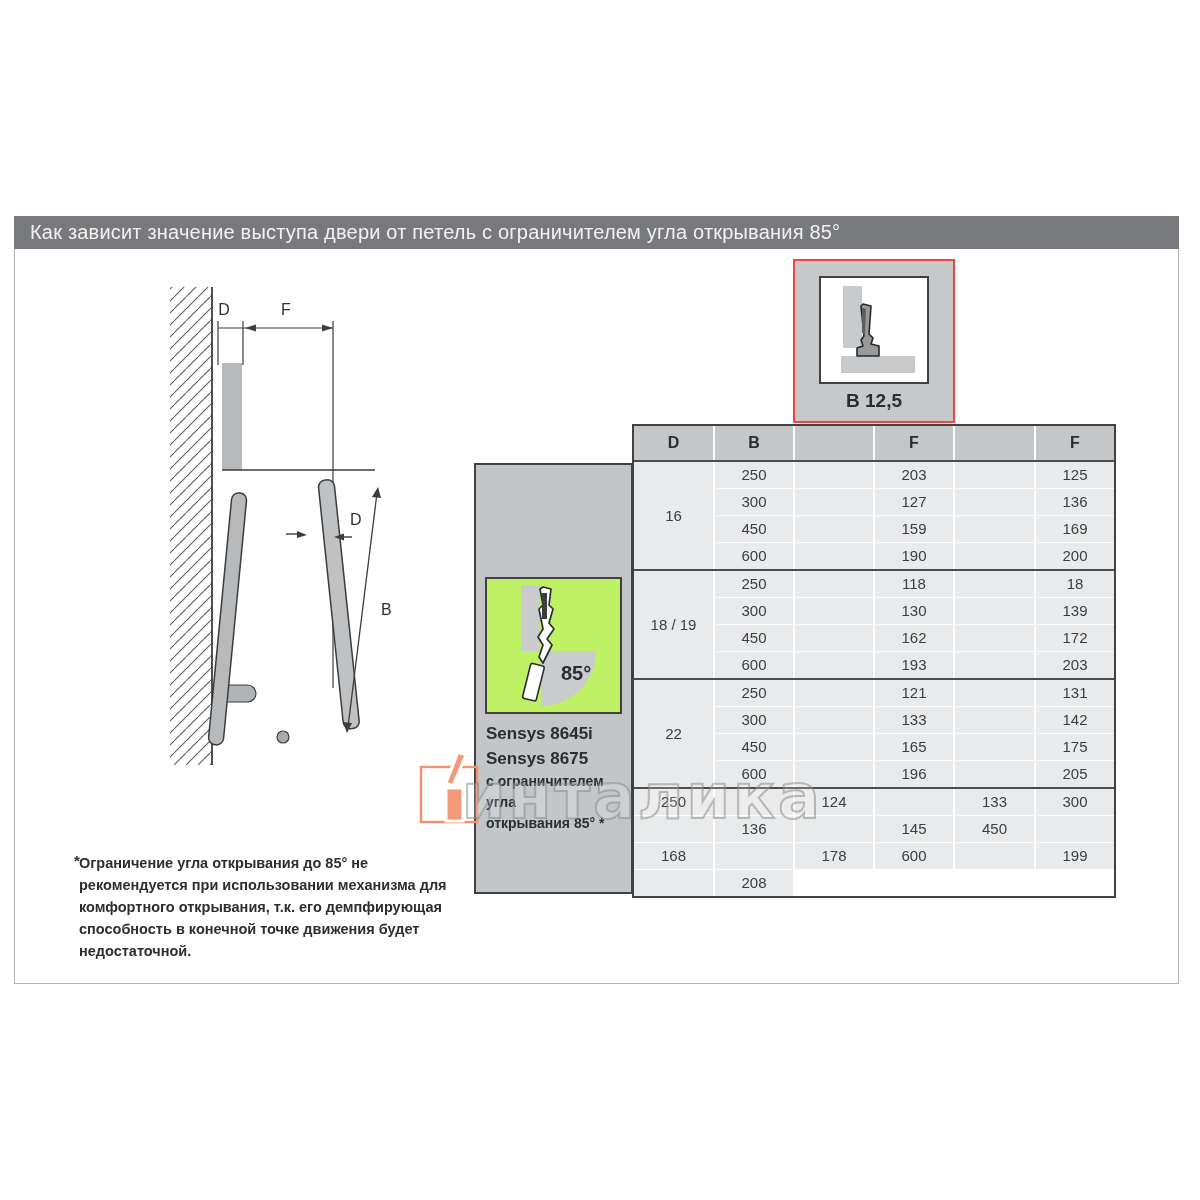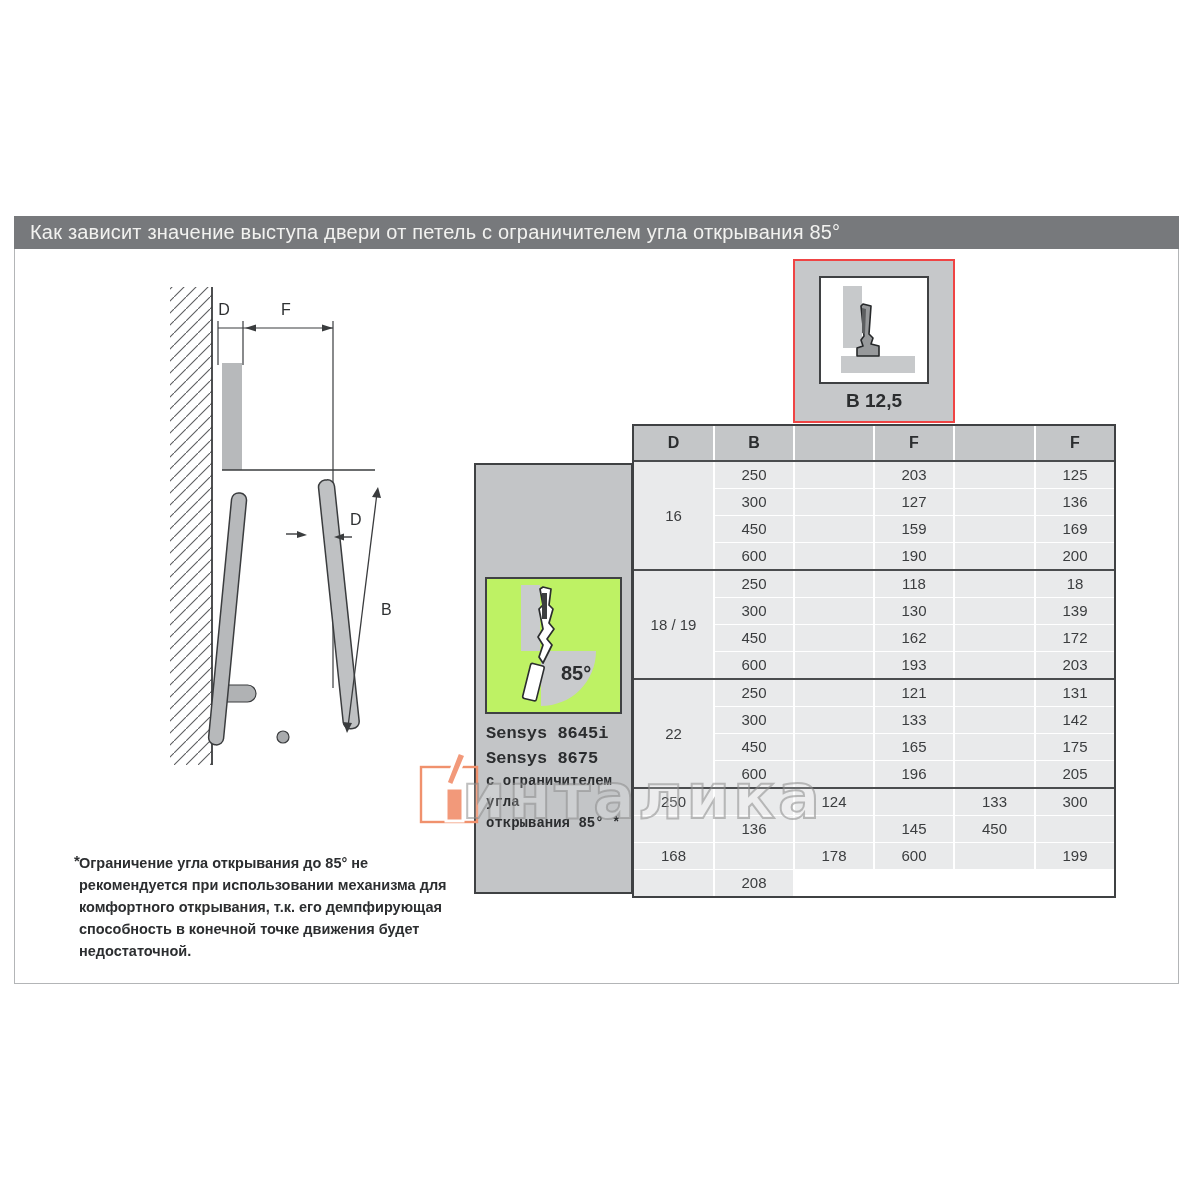--- a/index.html
+++ b/index.html
@@ -57,21 +57,21 @@
   .cell.dcol { grid-row:1 / span 4; display:flex; align-items:center; justify-content:center; }
   
   .sensys-panel {
     position:absolute; left:474px; top:463px; width:159px; height:431px;
     background:#c3c5c7; border:2px solid #3f4143;
   }
   .sensys-panel .pic {
     position:absolute; left:9px; top:112px; width:137px; height:137px;
     background:#bef264; border:2px solid #3f4143;
   }
-  .sensys-text { position:absolute; left:10px; top:256px; width:142px; color:#2b2d2f;font-family:Liberation Mono, monospace; }
+  .sensys-text { position:absolute; left:10px; top:256px; width:142px; color:#2b2d2f; }
   .sensys-text .model { font-weight:bold; font-size:17px; line-height:25px; }
   .sensys-text .note  { font-weight:bold; font-size:14px; line-height:21px; }
   
   .footnote { position:absolute; left:74px; top:852px; width:405px; }
   .footnote .marker { position:absolute; left:0; top:0; font-weight:bold; font-size:15px; }
   .footnote .ftext {
     margin-left:5px; font-weight:bold; font-size:14.5px; line-height:22px; color:#2c2e30;
   }
   
   .watermark { position:absolute; left:0; top:0; width:1074px; height:1200px; pointer-events:none; z-index:50; }

